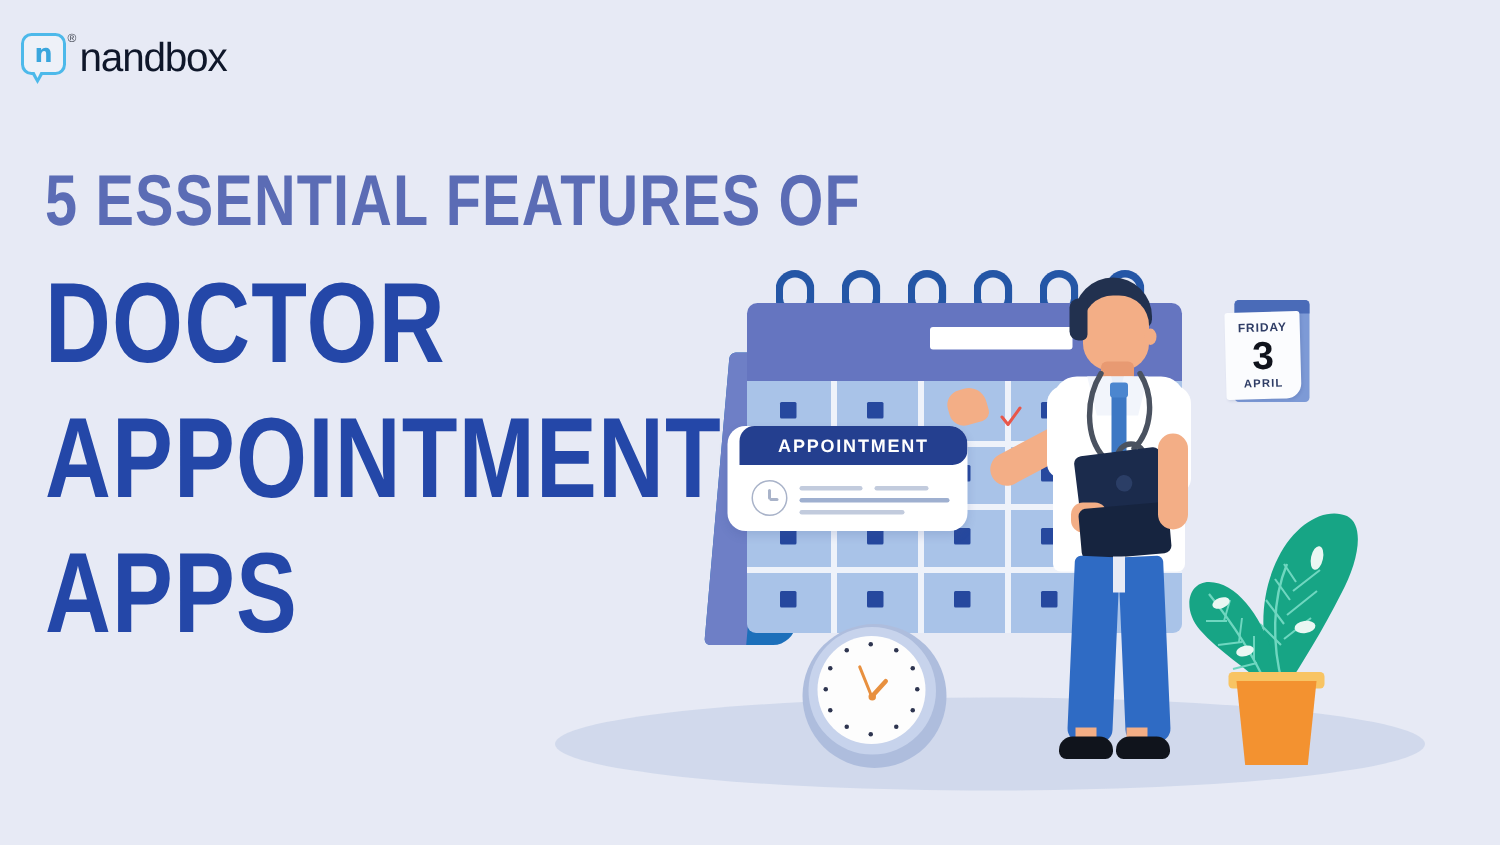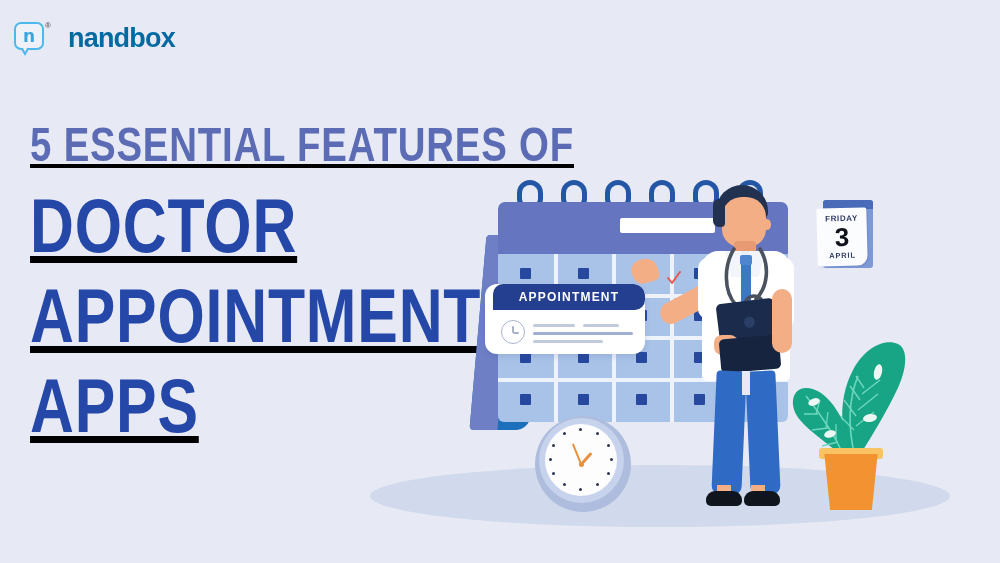--- a/index.html
+++ b/index.html
@@ -33,26 +33,26 @@
     position:absolute; left:0; top:0; width:30px; height:28px;
     display:flex; align-items:center; justify-content:center;
     font-family:"DejaVu Sans", sans-serif; font-size:17px; font-weight:700;
     color:#3aa6dd; letter-spacing:0;
   }
   .logo-reg {
     position:absolute; left:31px; top:-1px;
     font-size:8px; color:#3f4450; font-family:"Liberation Sans", sans-serif;
   }
   .logo-text {
-    margin-left:20px; font-size:27px; font-weight:700; color:#0369a1;
+    margin-left:5px; font-size:27px; font-weight:400; color:#0f172a;
     letter-spacing:-0.8px; font-family:"Liberation Sans", sans-serif;
   }
 
   
-  .headline { position:absolute; left:30px; top:120px; width:470px;text-decoration:underline; }
+  .headline { position:absolute; left:30px; top:110px; width:470px; }
   .hl-line {
     font-family:"Liberation Sans Narrow","Liberation Sans", sans-serif;
     font-weight:700; text-transform:uppercase;
     transform:scaleX(0.80); transform-origin:left center;
     white-space:nowrap;
   }
   .hl-1 { font-size:48px; color:#5b6cb5; letter-spacing:1px; line-height:1.05; }
   .hl-2 { font-size:76px; color:#2447a8; letter-spacing:1px; line-height:1.10; margin-top:14px;}
   .hl-3 { font-size:76px; color:#2447a8; letter-spacing:1px; line-height:1.10; margin-top:6px;}
   .hl-4 { font-size:76px; color:#2447a8; letter-spacing:1px; line-height:1.10; margin-top:6px;}

